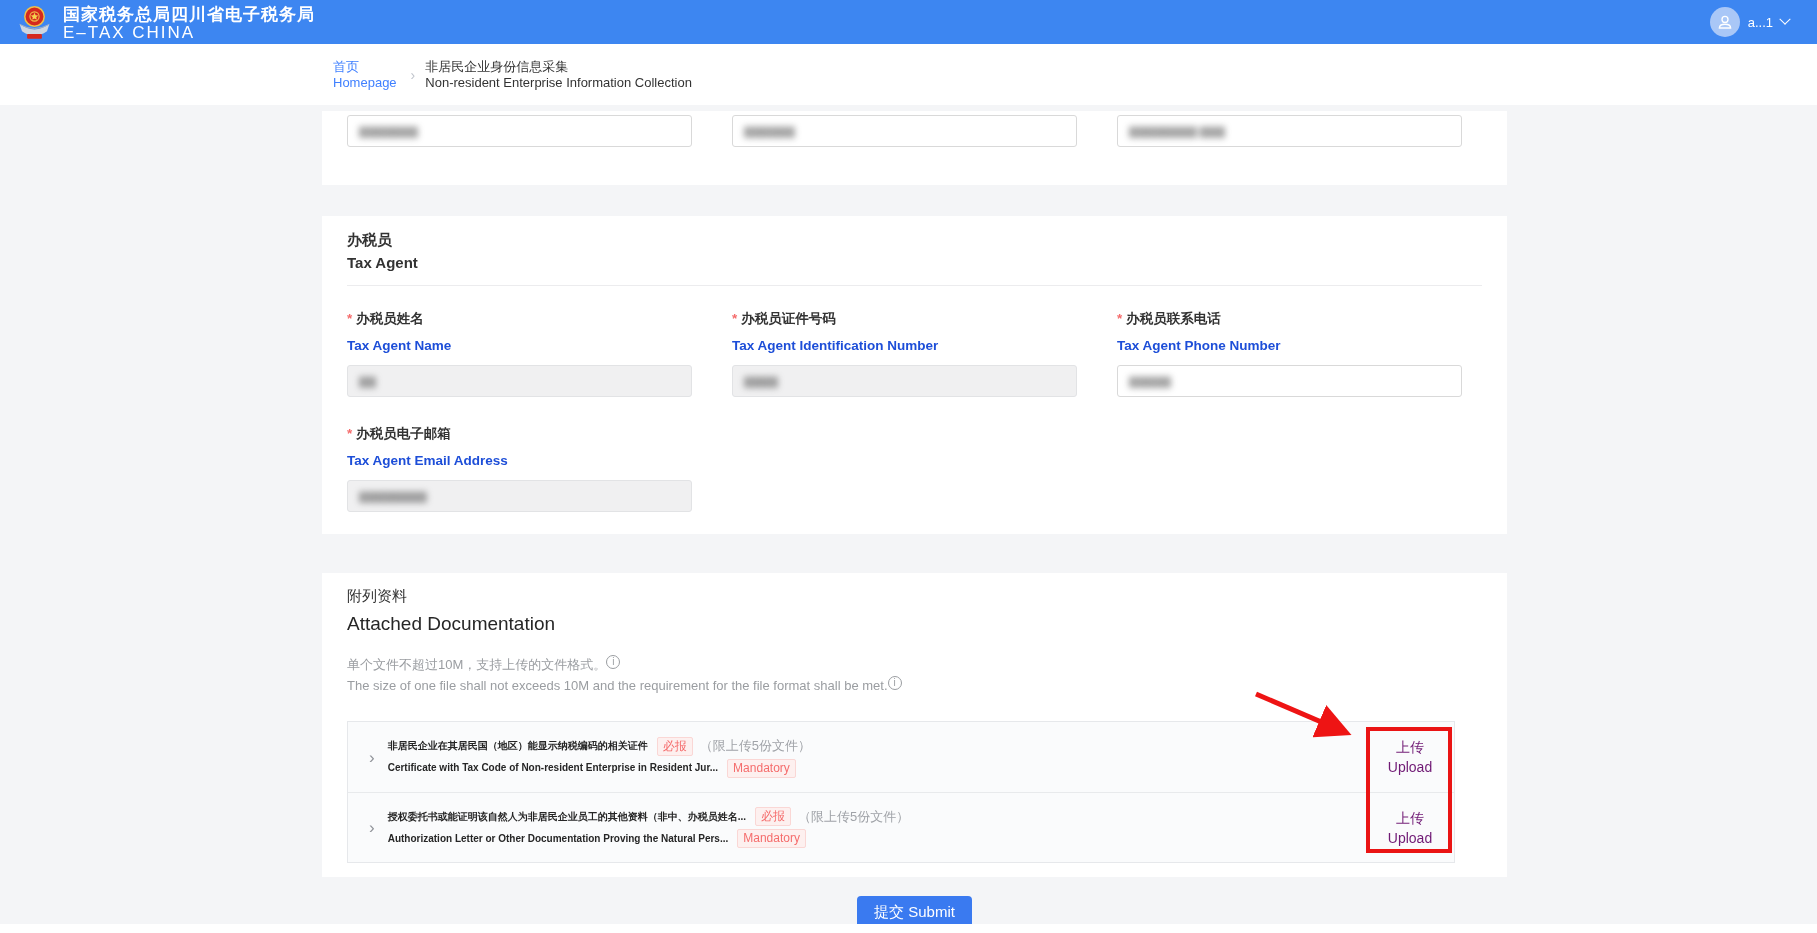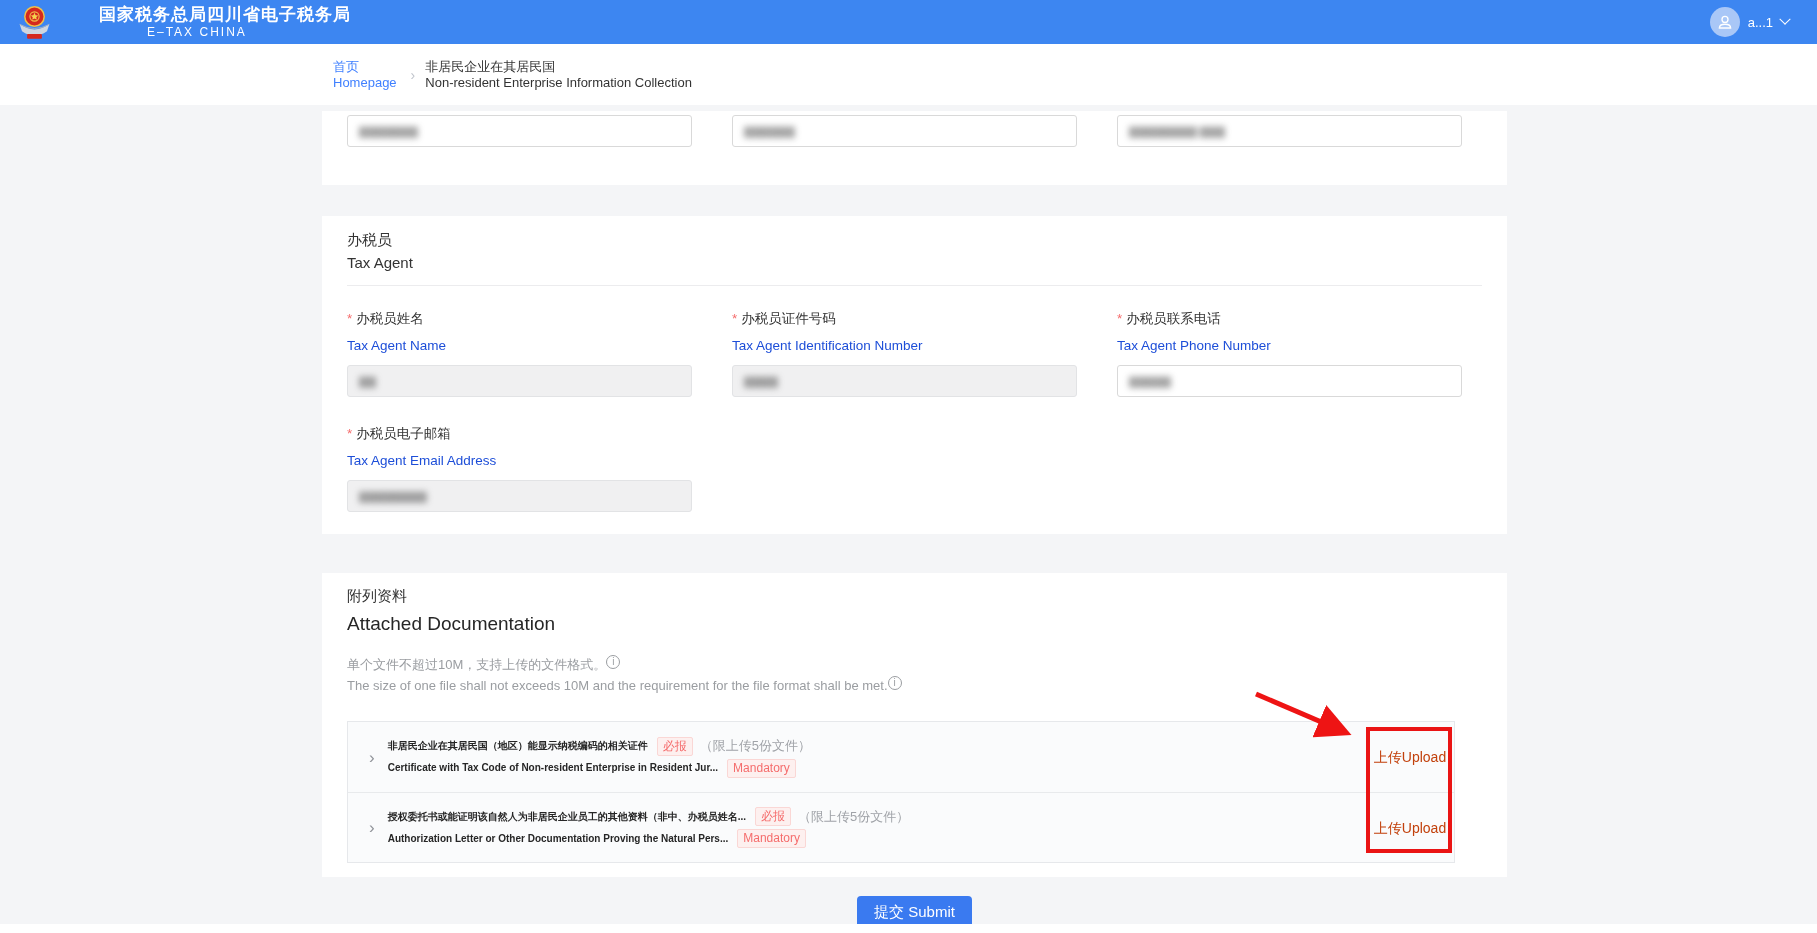--- a/index.html
+++ b/index.html
@@ -2,25 +2,25 @@
 <html><head>
 <meta charset="utf-8">
 <style>
   * { margin:0; padding:0; box-sizing:border-box; }
   html,body { width:1817px; height:933px; }
   body {
     font-family:"Liberation Sans","DejaVu Sans",sans-serif;
     background:#f4f5f7; position:relative; overflow:hidden; color:#333;
   }
   
-  .top-header { height:44px; background:#3d86f1; display:flex; align-items:center; padding:0 28px 0 16px;gap:36px; }
+  .top-header { height:44px; background:#3d86f1; display:flex; align-items:center; padding:0 28px 0 16px; }
   .logo { width:37px; height:37px; flex:0 0 auto; }
   .org { margin-left:10px; color:#fff; }
   .org-zh { font-size:17px; font-weight:bold; letter-spacing:1px; line-height:19px; }
-  .org-en { font-size:12px; letter-spacing:2px; line-height:13px; margin-top:2px;margin-left:48px; }
+  .org-en { font-size:17px; letter-spacing:2px; line-height:13px; margin-top:2px; }
   .header-spacer { flex:1; }
   .user-box { display:flex; align-items:center; gap:8px; cursor:pointer; }
   .avatar { width:30px; height:30px; border-radius:50%; background:#a9c7f7; display:flex; align-items:center; justify-content:center; overflow:hidden; }
   .user-name { color:#fff; font-size:13px; }
   .caret { width:8px; height:8px; border-right:1.6px solid #fff; border-bottom:1.6px solid #fff; transform:rotate(45deg) translate(-2px,-2px); }
   
   .crumb-bar { height:61px; background:#fff; display:flex; align-items:center; }
   .crumb-inner { margin-left:333px; display:flex; align-items:center; font-size:13px; }
   .crumb-home { color:#4080ff; line-height:16px; cursor:pointer; }
   .crumb-sep { color:#c0c4cc; font-size:14px; margin:0 10px 0 14px; }
@@ -30,21 +30,21 @@
   .content { width:1185px; margin-left:322px; position:relative; }
   .card { background:#fff; }
   .card1 { margin-top:6px; height:74px; padding:4px 25px; display:flex; gap:40px; }
   .gap1 { height:31px; } .gap2 { height:39px; }
   
   .inp { width:345px; height:32px; border:1px solid #d9d9d9; border-radius:3px; background:#fff; position:relative; display:flex; align-items:center; padding:0 11px; }
   .inp.disabled { background:#f0f0f1; border-color:#e2e3e5; }
   .mask { filter:blur(3px); color:#5d5d5d; opacity:.55; font-size:11px; white-space:nowrap; overflow:hidden; }
   .sel-caret { position:absolute; right:13px; top:50%; width:8px; height:8px; border-right:1.4px solid #8f9297; border-bottom:1.4px solid #8f9297; transform:translateY(-65%) rotate(45deg); }
   
-  .card2 { padding:0 25px 22px; }
+  .card2 { padding:0 25px 22px;font-weight:bold; }
   .card-head { padding:13px 0 12px; border-bottom:1px solid #ececee; }
   .card-head .t-zh { font-size:15px; color:#333; line-height:21px; }
   .card-head .t-en { font-size:15px; color:#333; line-height:21px; margin-top:2px; }
   .fields { padding-top:24px; display:grid; grid-template-columns:repeat(3,345px); column-gap:40px; row-gap:28px; }
   .f-label-zh { font-size:13.5px; color:#333; line-height:18px; margin-bottom:9px; }
   .f-label-en { font-size:13.5px; color:#1d4ed8; line-height:18px; margin-bottom:10px; }
   .req { color:#f56c6c; margin-right:4px; }
   
   .card3 { padding:0 25px 14px; }
   .a-zh { padding-top:13px; font-size:15px; color:#333; line-height:20px; }
@@ -54,21 +54,21 @@
   .info-i { width:14px; height:14px; border:1px solid #9a9da1; border-radius:50%; font-size:10px; line-height:12px; text-align:center; color:#9a9da1; flex:0 0 auto; cursor:pointer; font-style:normal; }
   .doc-table { margin-top:26px; width:1108px; border:1px solid #e6e8eb; }
   .doc-row { height:70px; background:#fafbfc; display:flex; align-items:center; }
   .doc-row + .doc-row { border-top:1px solid #e8eaec; }
   .row-chevron { color:#909399; font-size:17px; margin:0 13px 0 21px; line-height:1; cursor:pointer; flex:0 0 auto; }
   .doc-main { flex:1; min-width:0; }
   .doc-line { display:flex; align-items:center; line-height:22px; }
   .doc-name { font-size:10px; font-weight:bold; color:#262626; white-space:nowrap; }
   .badge { font-size:12px; color:#f56c6c; background:#fdf0ef; border:1px solid #fad7d5; border-radius:2px; padding:0 5px; line-height:17px; margin-left:9px; flex:0 0 auto; }
   .limit { font-size:13px; color:#a0a3a8; margin-left:7px; white-space:nowrap; }
-  .upload-cell { width:88px; align-self:stretch; display:flex; flex-direction:row; align-items:center; justify-content:center; color:#c2410c; font-size:14px; line-height:20px; cursor:pointer; flex:0 0 auto; }
+  .upload-cell { width:88px; align-self:stretch; display:flex; flex-direction:column; align-items:center; justify-content:center; color:#701a75; font-size:14px; line-height:20px; cursor:pointer; flex:0 0 auto; }
   
   .anno-box { position:absolute; left:1366px; top:727px; width:86px; height:126px; border:4px solid #ea1414; pointer-events:none; z-index:5; }
   .anno-arrow { position:absolute; left:1250px; top:686px; pointer-events:none; z-index:5; }
   
   .submit-row { margin-top:19px; text-align:center; }
   .submit-btn { display:inline-block; background:#3a7af0; color:#fff; font-size:15px; line-height:32px; padding:0 17px; border:none; border-radius:4px; cursor:pointer; font-family:inherit; }
   .bottom-strip { position:absolute; left:0; bottom:0; width:100%; height:9px; background:#fff; }
 </style>
 </head>
 <body>
@@ -100,21 +100,21 @@
 </div>
 
 <div class="crumb-bar">
   <div class="crumb-inner">
     <div class="crumb-home">
       <div>首页</div>
       <div>Homepage</div>
     </div>
     <span class="crumb-sep">›</span>
     <div class="crumb-cur">
-      <div class="l1">非居民企业在其居民国</div>
+      <div class="l1">非居民企业身份信息采集</div>
       <div class="l2">Non-resident Enterprise Information Collection</div>
     </div>
   </div>
 </div>
 
 <div class="content">
 
   <div class="card card1">
     <div class="inp">
       <span class="mask">▇▇▇▇▇▇▇</span>

